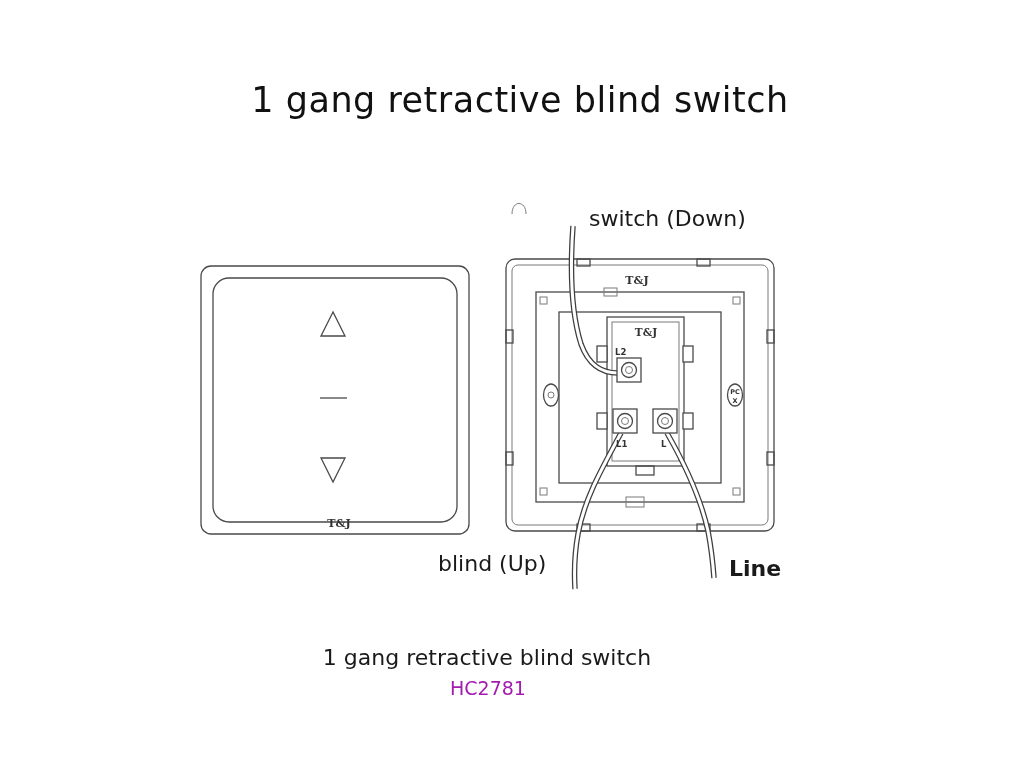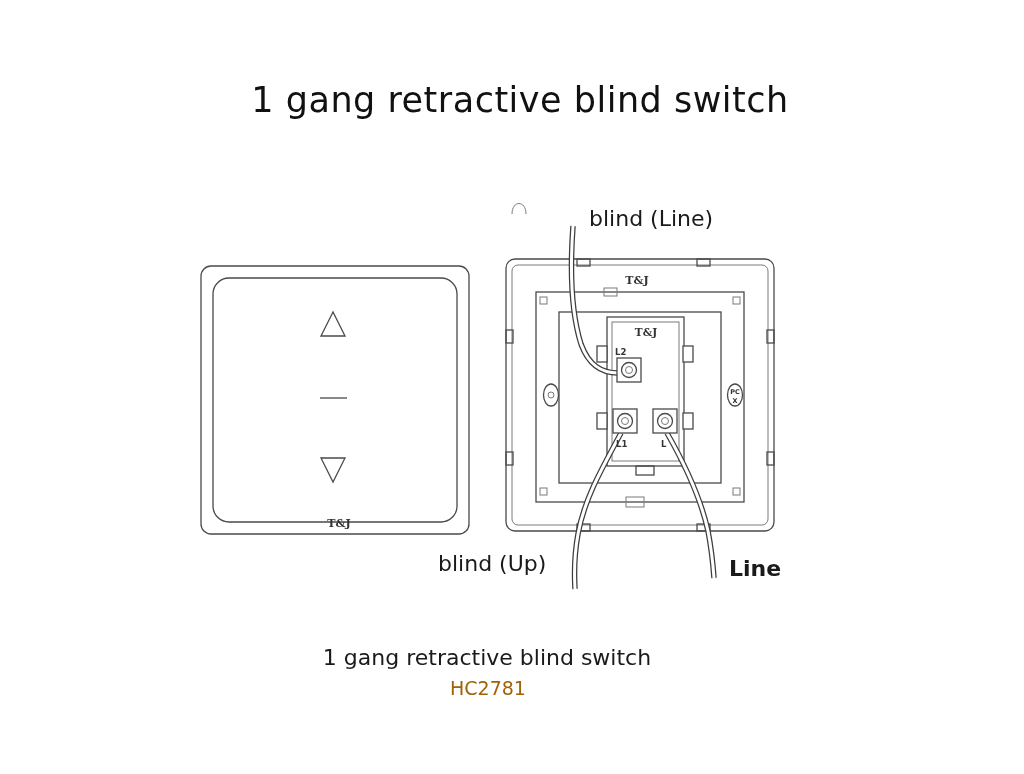--- a/index.html
+++ b/index.html
@@ -5,21 +5,21 @@
   html,body{margin:0;padding:0;background:#fff;}
   #page{position:relative;width:1024px;height:774px;background:#ffffff;overflow:hidden;
         font-family:"DejaVu Sans","Liberation Sans",sans-serif;color:#1a1a1a;}
   .abs{position:absolute;}
   .title{top:80px;left:calc(50% + 8px);transform:translateX(-50%);font-size:35px;
          letter-spacing:0.5px;color:#111;white-space:nowrap;}
   .wire-label{font-size:22px;color:#1a1a1a;white-space:nowrap;}
   .caption{top:645px;left:calc(50% - 25px);transform:translateX(-50%);font-size:22px;
            color:#1a1a1a;white-space:nowrap;}
   .model{top:677px;left:calc(50% - 24px);transform:translateX(-50%);font-size:19px;
-         color:#a16207;white-space:nowrap;}
+         color:#a21caf;white-space:nowrap;}
   svg{position:absolute;top:0;left:0;}
   .ln{fill:none;stroke:#4a4a4a;stroke-width:1.3;}
   .ln-light{fill:none;stroke:#7a7a7a;stroke-width:1;}
   .fillw{fill:#ffffff;stroke:#4a4a4a;stroke-width:1.3;}
   .wire-outer{fill:none;stroke:#3d3d3d;stroke-width:5.5;}
   .wire-inner{fill:none;stroke:#ffffff;stroke-width:3;}
   .brand{font-family:"DejaVu Serif","Liberation Serif",serif;font-weight:bold;fill:#333;}
   .tlabel{font-family:"DejaVu Sans","Liberation Sans",sans-serif;font-weight:bold;fill:#333;}
 </style>
 </head>
@@ -119,21 +119,21 @@
         <rect class="fillw" x="653" y="409" width="24" height="24"></rect>
         <circle class="ln" cx="665" cy="421" r="7.5"></circle>
         <circle class="ln-light" cx="665" cy="421" r="3.5"></circle>
         <text class="tlabel" x="661" y="447" font-size="8.5">L</text>
       </g>
     </g>
   </svg>
 
   <div class="abs title">1 gang retractive blind switch</div>
 
-  <div class="abs wire-label" style="left:589px;top:206px;">blind (Line)</div>
+  <div class="abs wire-label" style="left:589px;top:206px;">switch (Down)</div>
 
   <div class="abs wire-label" style="left:438px;top:551px;text-align:right;">blind (Up)</div>
 
   <div class="abs wire-label" style="left:729px;top:556px;font-weight:bold;">Line</div>
 
   <div class="abs caption">1 gang retractive blind switch</div>
 
   <div class="abs model">HC2781</div>
 
 </div>

